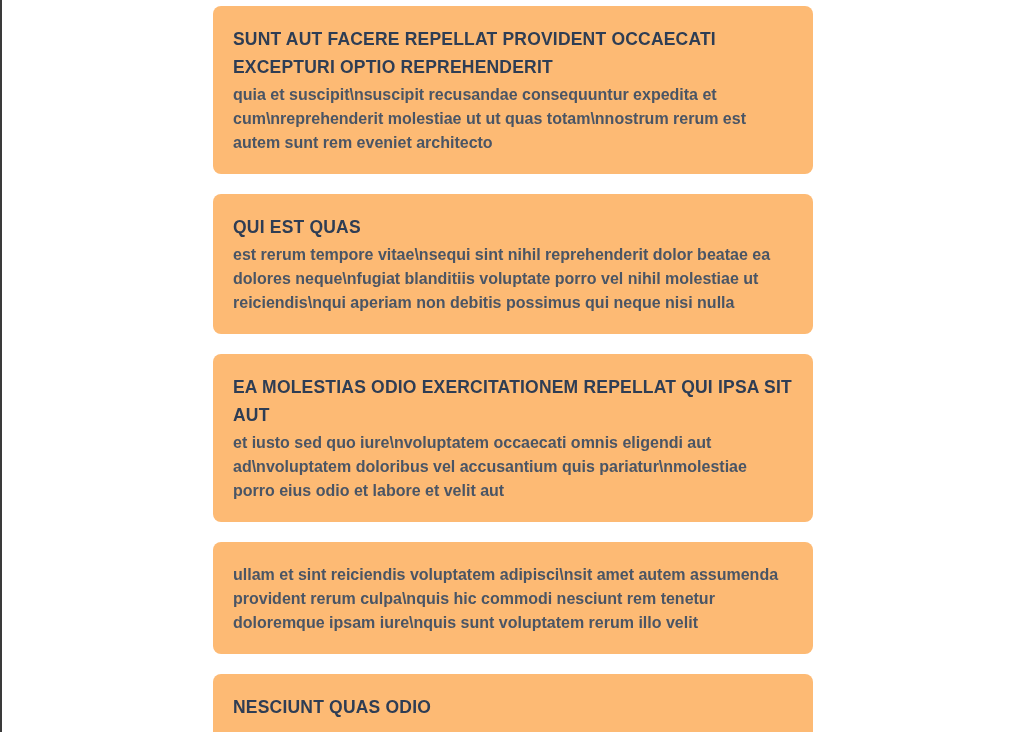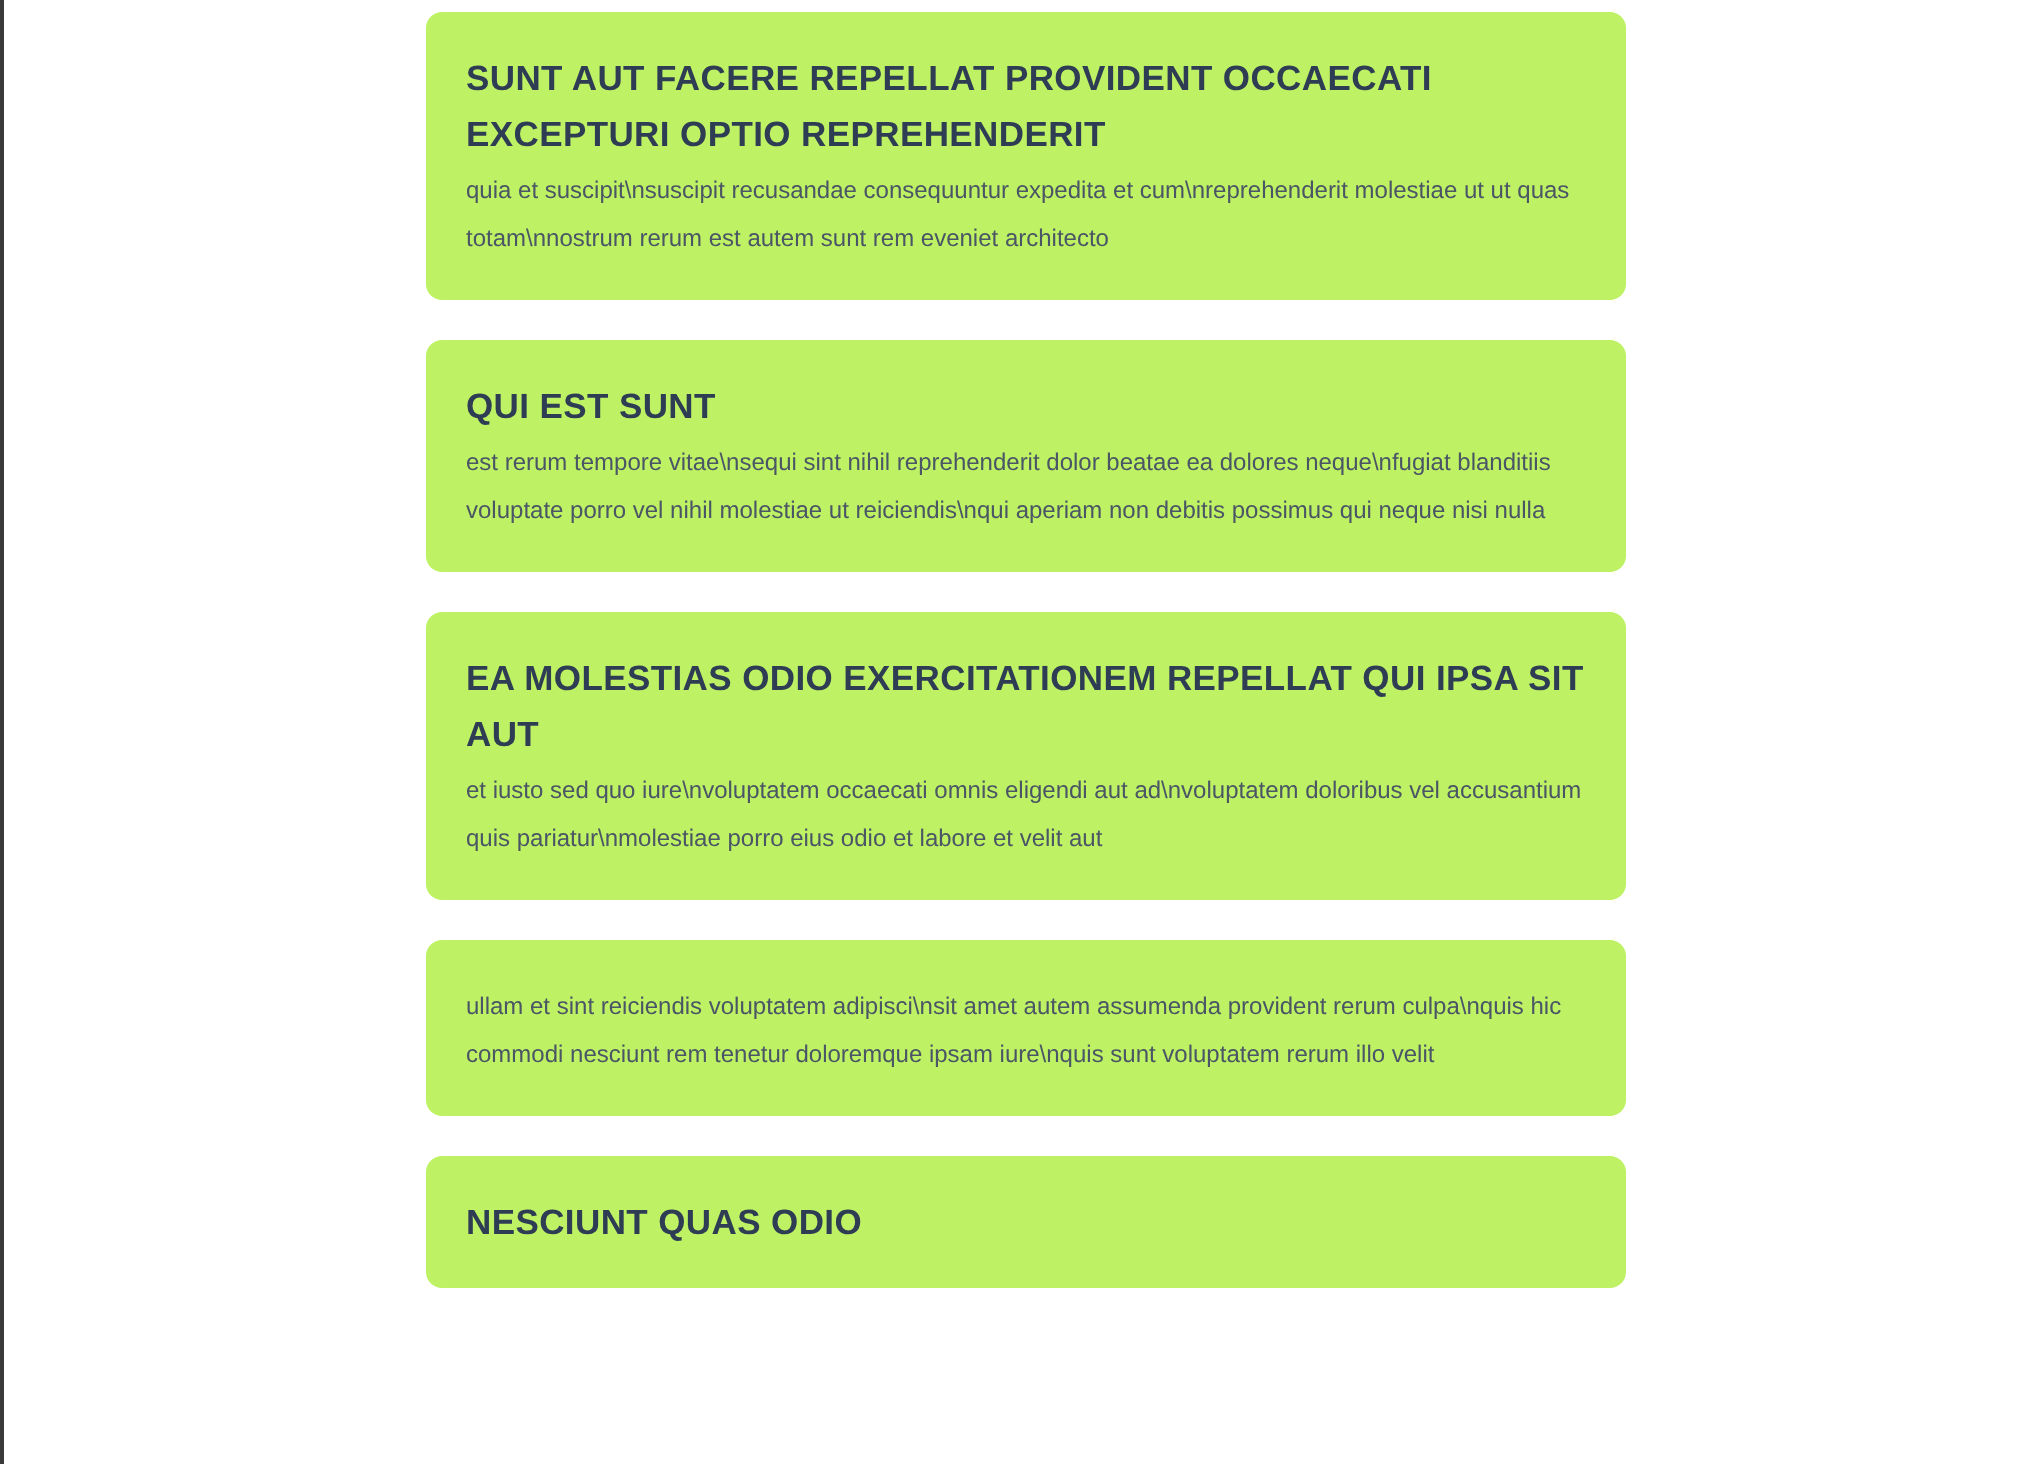--- a/index.html
+++ b/index.html
@@ -24,58 +24,58 @@
   }
   .posts-container {
     position: absolute;
     left: 213px;
     top: 6px;
     width: 600px;
   }
   .post-card {
     box-sizing: border-box;
     width: 600px;
-    background: #bef264;
+    background: #fdba74;
     border-radius: 8px;
     padding: 19px 20px;
     margin-bottom: 20px;
   }
   .post-title {
     margin: 0;
     font-size: 17.5px;
     line-height: 28px;
     font-weight: 700;
     color: #2e3d54;
     letter-spacing: 0.2px;
   }
   .post-body {
     margin: 2px 0 0 0;
-    font-size: 12px;
+    font-size: 16px;
     line-height: 24px;
-    font-weight: 400;
+    font-weight: 700;
     color: #4a5565;
   }
   .post-body:empty {
     display: none;
   }
 </style>
 </head>
 <body>
 
 <div class="window-left-edge"></div>
 
 <div class="posts-container">
 
   <div class="post-card">
     <h2 class="post-title">SUNT AUT FACERE REPELLAT PROVIDENT OCCAECATI EXCEPTURI OPTIO REPREHENDERIT</h2>
     <p class="post-body">quia et suscipit\nsuscipit recusandae consequuntur expedita et cum\nreprehenderit molestiae ut ut quas totam\nnostrum rerum est autem sunt rem eveniet architecto</p>
   </div>
 
   <div class="post-card">
-    <h2 class="post-title">QUI EST SUNT</h2>
+    <h2 class="post-title">QUI EST QUAS</h2>
     <p class="post-body">est rerum tempore vitae\nsequi sint nihil reprehenderit dolor beatae ea dolores neque\nfugiat blanditiis voluptate porro vel nihil molestiae ut reiciendis\nqui aperiam non debitis possimus qui neque nisi nulla</p>
   </div>
 
   <div class="post-card">
     <h2 class="post-title">EA MOLESTIAS ODIO EXERCITATIONEM REPELLAT QUI IPSA SIT AUT</h2>
     <p class="post-body">et iusto sed quo iure\nvoluptatem occaecati omnis eligendi aut ad\nvoluptatem doloribus vel accusantium quis pariatur\nmolestiae porro eius odio et labore et velit aut</p>
   </div>
 
   <div class="post-card">
     <p class="post-body">ullam et sint reiciendis voluptatem adipisci\nsit amet autem assumenda provident rerum culpa\nquis hic commodi nesciunt rem tenetur doloremque ipsam iure\nquis sunt voluptatem rerum illo velit</p>

